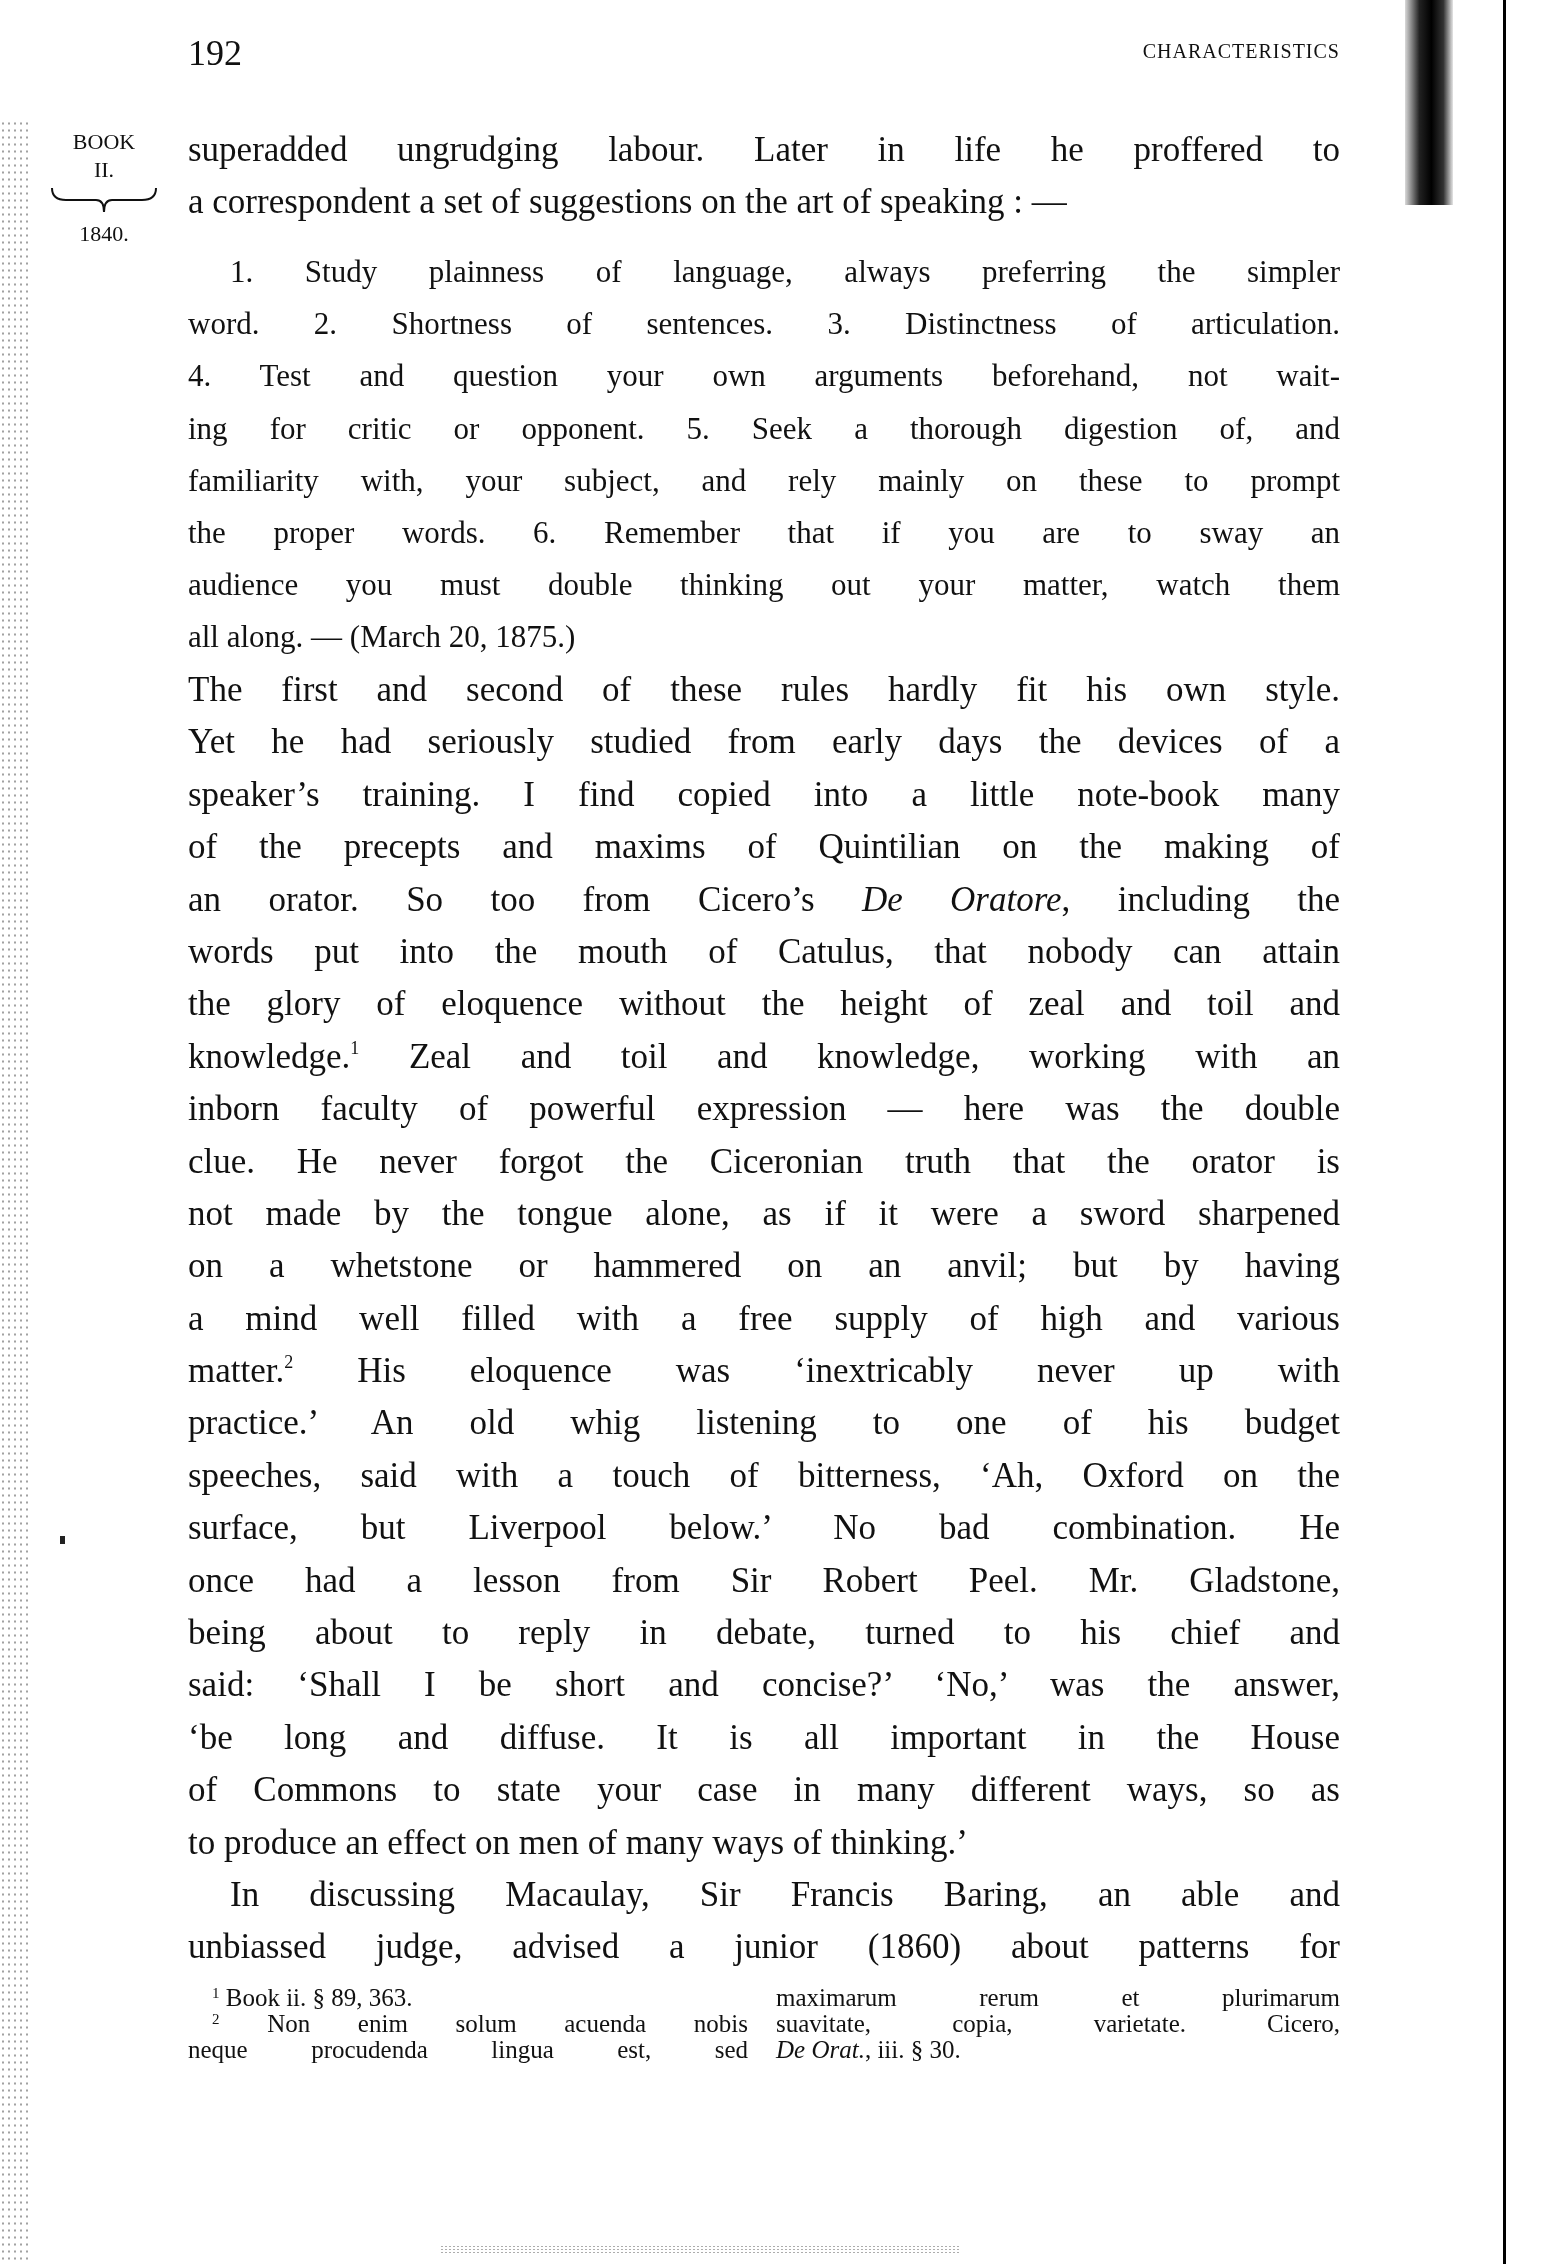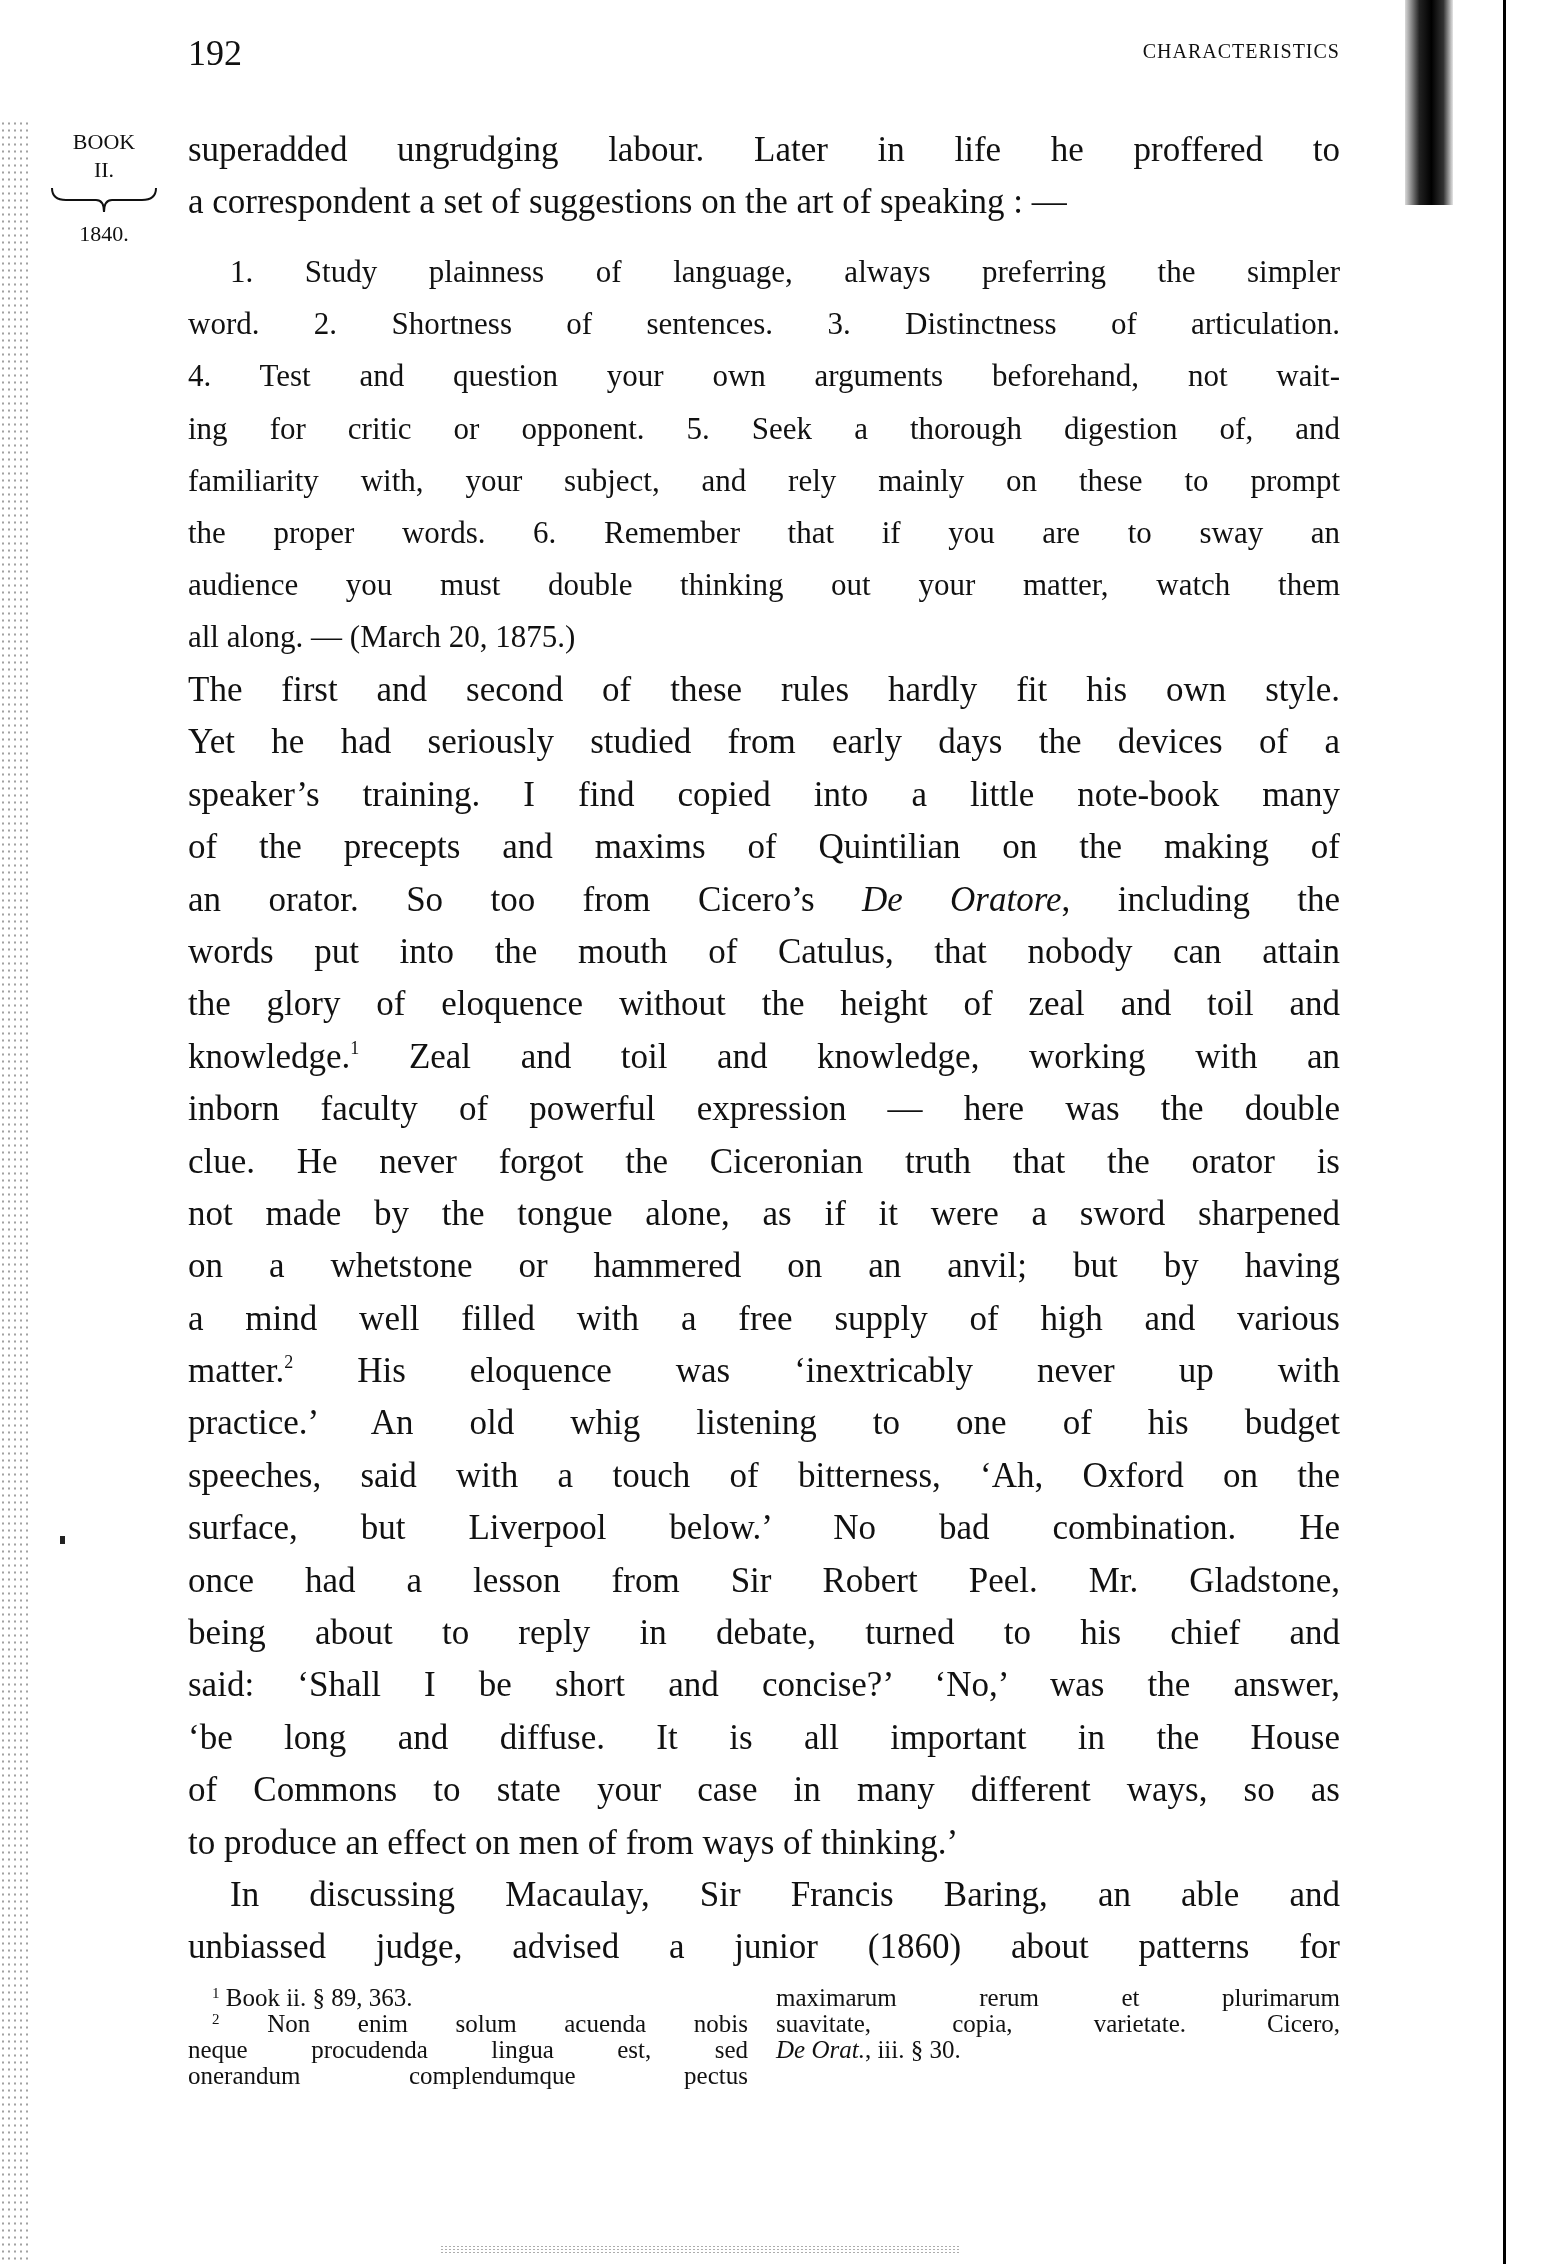--- a/index.html
+++ b/index.html
@@ -108,31 +108,30 @@
     <span class="line">a mind well filled with a free supply of high and various</span>
     <span class="line"><span>matter.</span><sup class="fn">2</sup><span>  His eloquence was ‘inextricably never up with</span></span>
     <span class="line">practice.’  An old whig listening to one of his budget</span>
     <span class="line">speeches, said with a touch of bitterness, ‘Ah, Oxford on the</span>
     <span class="line">surface, but Liverpool below.’  No bad combination.  He</span>
     <span class="line">once had a lesson from Sir Robert Peel.  Mr. Gladstone,</span>
     <span class="line">being about to reply in debate, turned to his chief and</span>
     <span class="line">said: ‘Shall I be short and concise?’  ‘No,’ was the answer,</span>
     <span class="line">‘be long and diffuse.  It is all important in the House</span>
     <span class="line">of Commons to state your case in many different ways, so as</span>
-    <span class="line last">to produce an effect on men of from ways of thinking.’</span>
+    <span class="line last">to produce an effect on men of many ways of thinking.’</span>
     <span class="line indent">In discussing Macaulay, Sir Francis Baring, an able and</span>
     <span class="line">unbiassed judge, advised a junior (1860) about patterns for</span>
   </div>
 
   <div class="footnotes">
     <div class="fn-col left">
       <span class="fn-line last indent"><span class="fn-mark">1</span> <span>Book ii. § 89, 363.</span></span>
       <span class="fn-line indent"><span class="fn-mark">2</span> <span>Non enim solum acuenda nobis</span></span>
       <span class="fn-line">neque procudenda lingua est, sed</span>
-      <span class="fn-line">onerandum complendumque pectus</span>
     </div>
     <div class="fn-col right">
       <span class="fn-line">maximarum rerum et plurimarum</span>
       <span class="fn-line">suavitate, copia, varietate.  Cicero,</span>
       <span class="fn-line last"><i>De Orat.</i>, <span>iii. § 30.</span></span>
     </div>
   </div>
 
   <div class="stray-mark"></div>
   <div class="bottom-smudge"></div>

